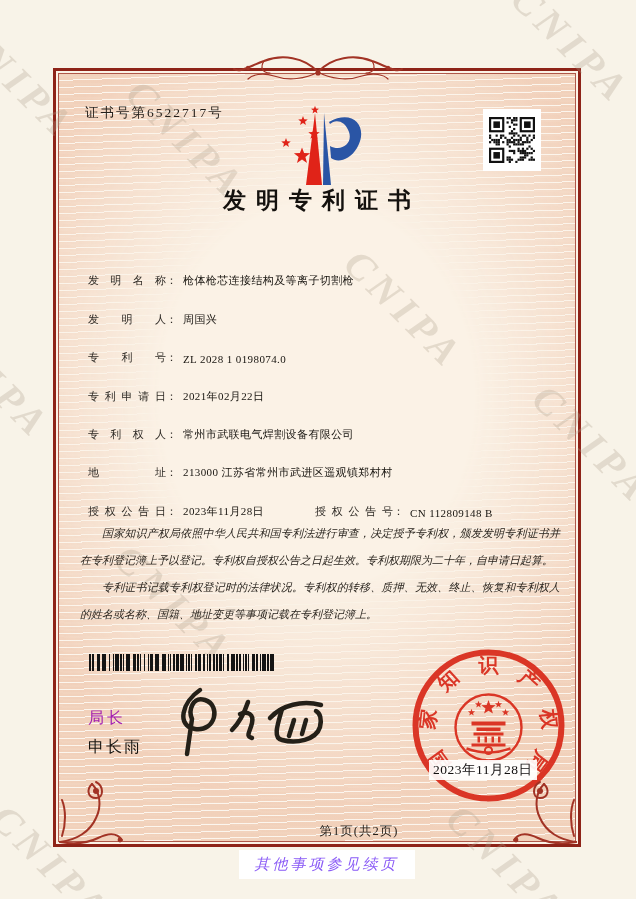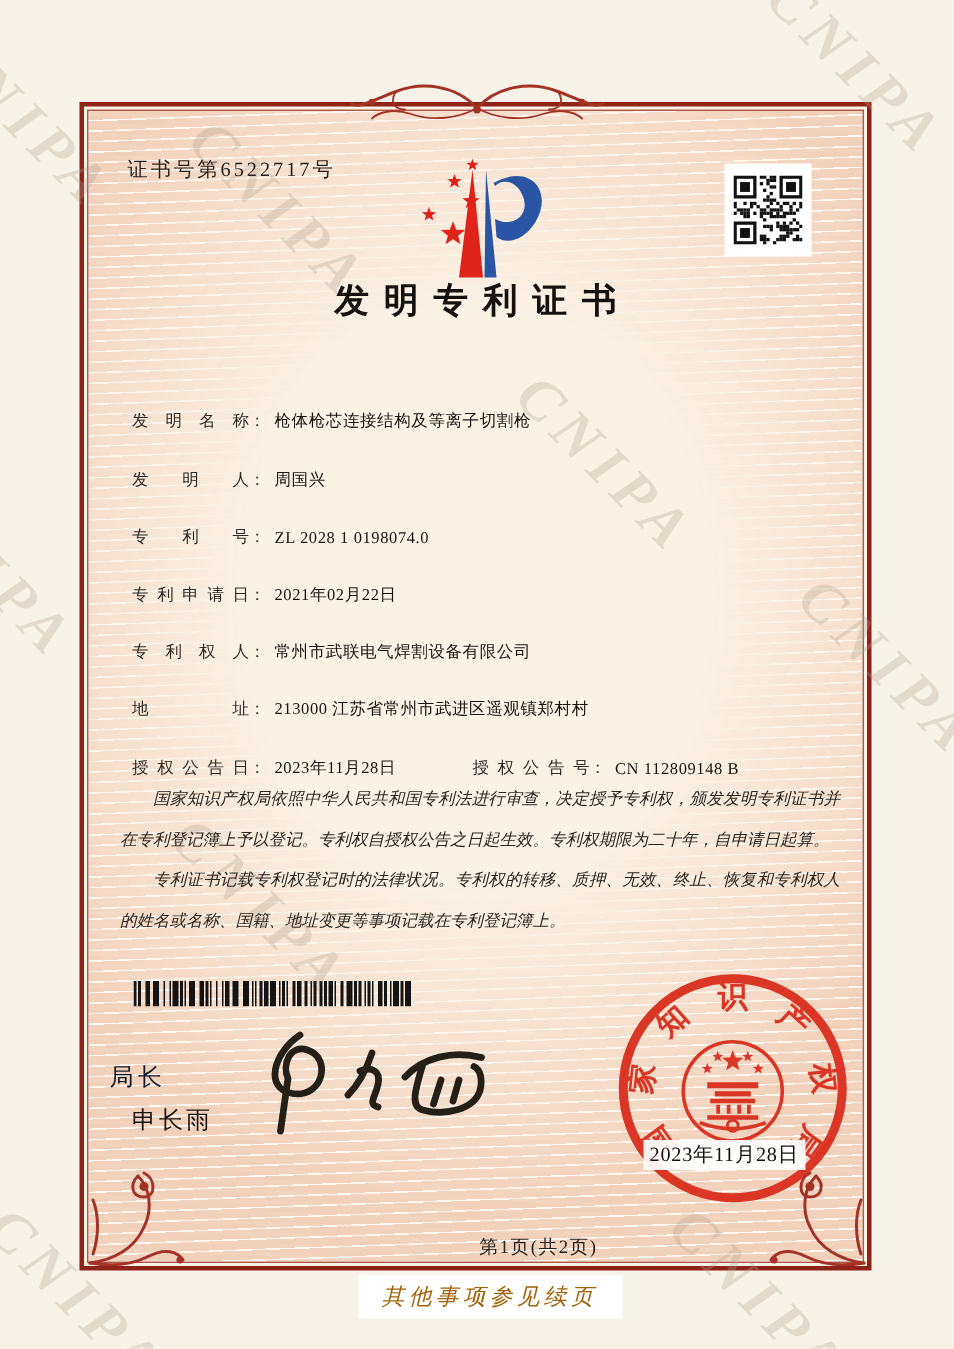--- a/index.html
+++ b/index.html
@@ -80,41 +80,41 @@
 
   .paras{
     position:absolute;left:80px;top:520px;width:480px;
     font-size:11px;line-height:27px;font-style:italic;
     color:#2a251f;text-align:justify;
   }
   .paras p{margin:0;text-indent:2em;}
 
   .barcode{position:absolute;left:89px;top:654px;}
 
-  .signer-role{position:absolute;left:73px;top:708px;font-size:16px;letter-spacing:3px;color:#0f172a;}
+  .signer-role{position:absolute;left:88px;top:708px;font-size:16px;letter-spacing:3px;color:#a21caf;}
   .signer-name{position:absolute;left:88px;top:737px;font-size:16px;letter-spacing:2px;color:#17140f;}
   .signature{position:absolute;left:168px;top:674px;}
 
   .seal{position:absolute;left:401px;top:638px;opacity:0.94;}
   .seal-char{font-size:20px;font-weight:bold;fill:var(--seal-red,#d92c1c);}
   .seal-date{
     position:absolute;left:429px;top:760px;
     background:rgba(255,255,255,0.92);
     padding:1px 4px;font-size:13.5px;color:#121010;letter-spacing:0.5px;
   }
 
   .page-info{
     position:absolute;left:53px;width:612px;top:823px;
     text-align:center;font-size:12.5px;letter-spacing:1px;color:#241f1a;
   }
   .footer-note-wrap{position:absolute;left:0;width:636px;top:850px;text-align:center;}
   .footer-note{
     display:inline-block;background:#fff;
     padding:5px 16px;font-size:15px;font-style:italic;
-    letter-spacing:3px;color:#a16207;margin-left:17px;
+    letter-spacing:3px;color:#8b5cf6;margin-left:17px;
   }
 
   .logo-star{fill:var(--logo-red,#e02318);}
   .emb{fill:var(--seal-red,#d92c1c);}
   .emb-stroke{fill:none;stroke:var(--seal-red,#d92c1c);}
   .flour{fill:none;stroke:#a23325;stroke-linecap:round;}
 </style>
 </head>
 <body>
 

